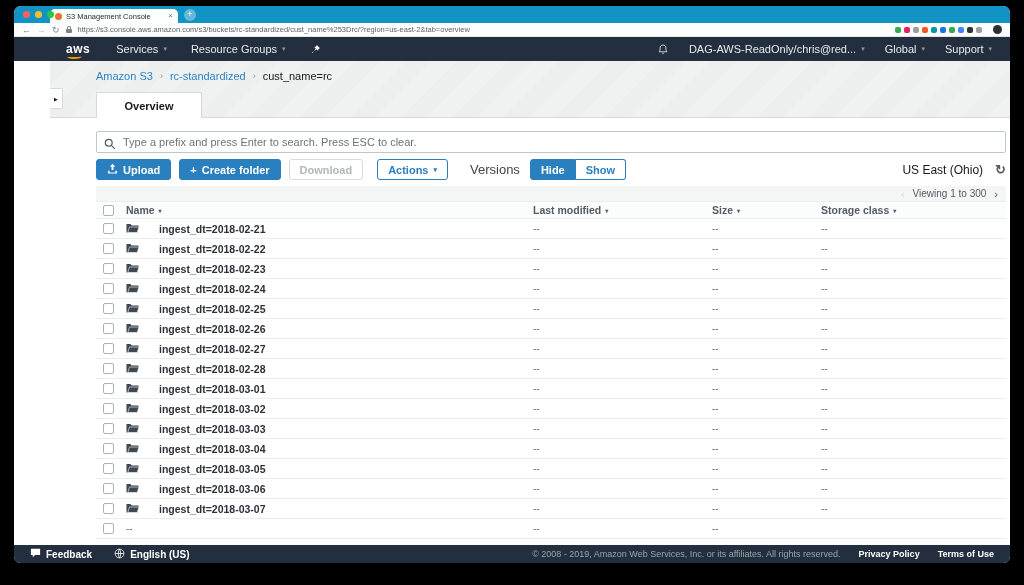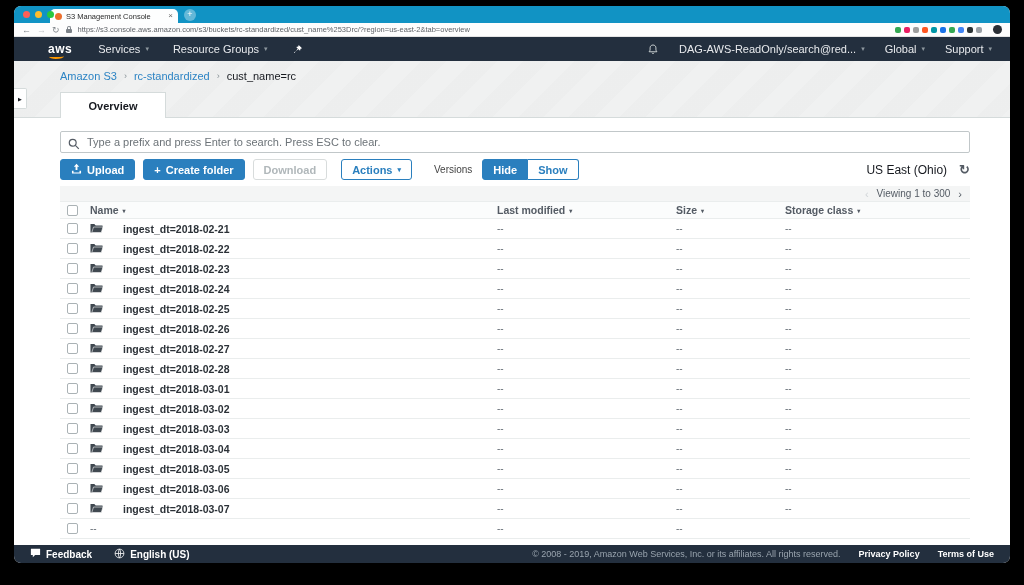--- a/index.html
+++ b/index.html
@@ -28,31 +28,31 @@
   .reload-ic { font-size:9px; color:#80868b; }
   .lock-ic { width:6px; height:7px; position:relative; flex:none; }
   .lock-ic .body { position:absolute; bottom:0; width:6px; height:4px; background:#7c8288; border-radius:1px; }
   .lock-ic .shackle { position:absolute; top:0; left:1px; width:4px; height:4px; border:1px solid #7c8288; border-bottom:none; border-radius:3px 3px 0 0; }
   .url-text { font-size:7.5px; color:#5f6368; white-space:nowrap; overflow:hidden; }
   .ext-dots { margin-left:auto; display:flex; gap:3px; align-items:center; }
   .ext-dot { width:6px; height:6px; border-radius:2px; display:block; }
   .avatar { width:9px; height:9px; border-radius:50%; background:#2b2f36; }
 
   
-  .aws-nav { height:24px; background:#232f3e; display:flex; align-items:center; padding:0 18px 0 34px; color:#fff; }
+  .aws-nav { height:24px; background:#232f3e; display:flex; align-items:center; padding:0 18px 0 52px; color:#fff; }
   .aws-logo { font-size:12px; font-weight:bold; color:#fff; position:relative; margin-right:26px; letter-spacing:.5px; }
   .aws-logo i { position:absolute; left:1px; bottom:-3px; width:15px; height:5px; border-bottom:2px solid #ff9900; border-radius:0 0 60% 50%; }
   .nav-item { font-size:11px; color:#e8eaed; margin-right:24px; display:flex; align-items:center; gap:5px; }
   .nav-caret { font-size:7px; color:#8d979e; }
   .nav-right { margin-left:auto; display:flex; align-items:center; gap:20px; }
   .bell svg { display:block; }
   .pin svg { display:block; }
 
   
-  .console-body { height:484px; background:#fff; position:relative; }
+  .console-body { height:484px; background:#fff; position:relative;padding-left:36px; }
   .gray-strip { height:57px; background:#f0f1f1;
      background-image:repeating-linear-gradient(135deg, rgba(0,0,0,.012) 0 18px, rgba(255,255,255,.02) 18px 36px);
      position:relative; border-bottom:1px solid #d5dbdb; }
   .breadcrumb { position:absolute; left:46px; top:9px; font-size:11px; display:flex; gap:7px; align-items:center; }
   .crumb-link { color:#2d84c4; }
   .crumb-sep { color:#879196; font-size:9px; }
   .crumb-current { color:#16191f; }
   .side-handle { position:absolute; left:0; top:27px; width:13px; height:21px; background:#fff;
                  border:1px solid #d5dbdb; border-left:none; border-radius:0 2px 2px 0;
                  display:flex; align-items:center; justify-content:center; }
@@ -67,21 +67,21 @@
                   font-size:11px; color:#333; font-family:"Liberation Sans", sans-serif; background:#fff; }
   .search-input::placeholder { color:#6c7378; }
   .search-ic { position:absolute; left:8px; top:5px; }
 
   .toolbar { margin-top:6px; display:flex; align-items:center; height:21px; width:910px; }
   .btn { height:21px; display:inline-flex; align-items:center; gap:5px; padding:0 10px; font-size:11px; font-weight:bold;
          border-radius:3px; border:1px solid transparent; }
   .btn-blue { background:#2a7fbe; border-color:#2a7fbe; color:#fff; margin-right:8px; }
   .btn-disabled { background:#fff; border-color:#d8dcdc; color:#b0b7ba; margin-right:14px; }
   .btn-outline { background:#fff; border-color:#2a7fbe; color:#2a7fbe; }
-  .versions-label { font-size:10px; color:#444; margin:0 10px 0 22px; }
+  .versions-label { font-size:13px; color:#444; margin:0 10px 0 22px; }
   .seg { display:flex; }
   .seg .btn { margin:0; }
   .seg .btn:first-child { border-radius:3px 0 0 3px; }
   .seg .btn:last-child { border-radius:0 3px 3px 0; border-left:none; }
   .region-box { margin-left:auto; display:flex; align-items:center; gap:12px; }
   .region-label { font-size:12px; color:#16191f; }
   .refresh-ic { font-size:13px; color:#545b64; font-weight:bold; line-height:13px; }
   .caret-small { font-size:7px; }
 
   .viewing-bar { margin-top:6px; width:910px; height:15px; background:#f4f5f5; display:flex; align-items:center;
@@ -171,21 +171,21 @@
         </svg>
     </span>
     <div class="nav-right">
       <span class="bell">
         <svg width="12" height="13" viewBox="0 0 16 16" fill="none" stroke="#d5dbdb" stroke-width="1.2">
           <path d="M8 2c-2.4 0-3.9 1.7-3.9 3.9v3L2.8 11h10.4l-1.3-2.1v-3C11.9 3.7 10.4 2 8 2z"></path>
           <path d="M6.6 12.4a1.5 1.5 0 0 0 2.8 0"></path>
         </svg>
       </span>
       <span class="nav-item" style="margin-right:0;">
-        <span>DAG-AWS-ReadOnly/search@red...</span>
+        <span>DAG-AWS-ReadOnly/chris@red...</span>
           <span class="nav-caret">▾</span>
       </span>
       <span class="nav-item" style="margin-right:0;">
         <span>Global</span>
           <span class="nav-caret">▾</span>
       </span>
       <span class="nav-item" style="margin-right:0;">
         <span>Support</span>
           <span class="nav-caret">▾</span>
       </span>

